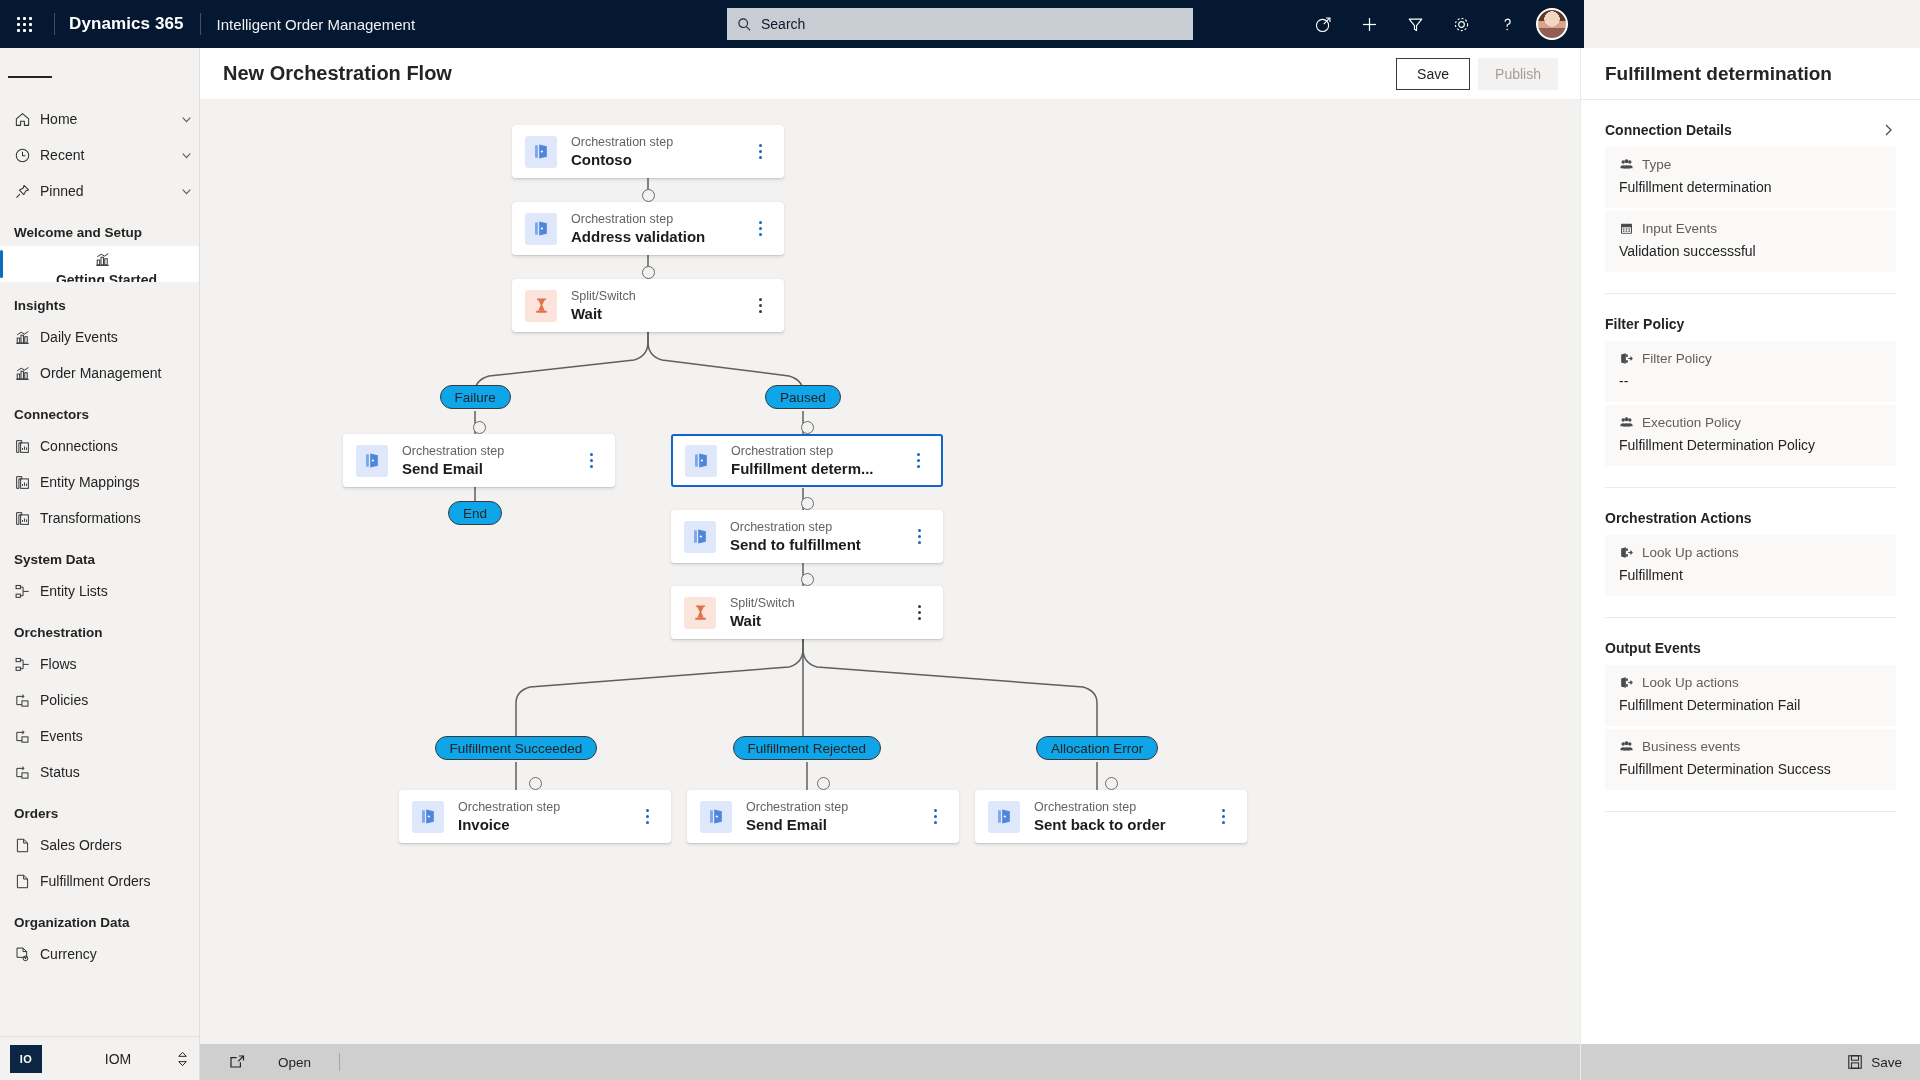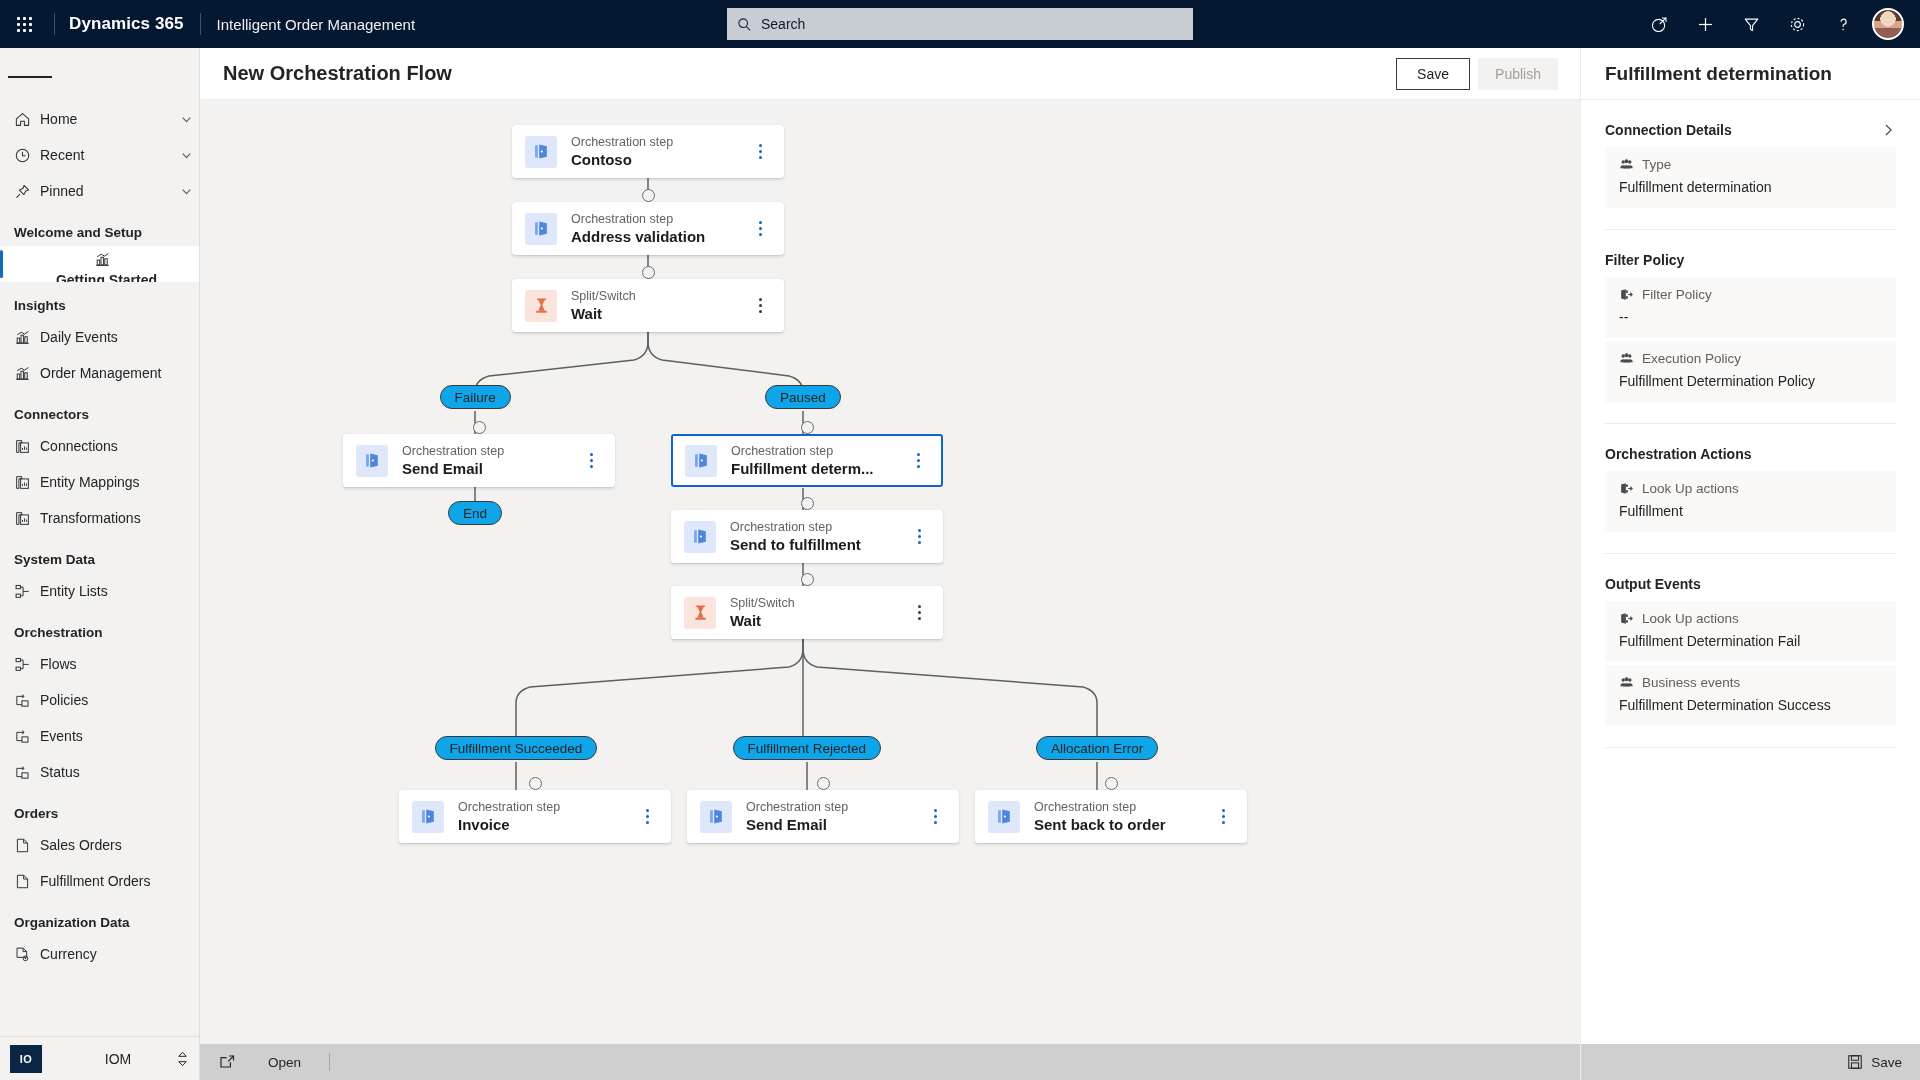--- a/index.html
+++ b/index.html
@@ -7,21 +7,21 @@
     width: 1920px; height: 1080px;
     overflow: hidden;
     font-family: "Liberation Sans", sans-serif;
     background: #f3f2f1;
     color: #201f1e;
   }
 
   
   #topbar {
     position: absolute; top: 0; left: 0;
-    width: 1920px; height: 48px;
+    width: 1584px; height: 48px;
     background: #041832;
     display: flex; align-items: center;
     color: #ffffff;
     z-index: 50;
   }
   .waffle {
     width: 48px; height: 48px;
     display: flex; align-items: center; justify-content: center;
     cursor: pointer;
   }
@@ -221,21 +221,21 @@
     padding-right: 18px; gap: 8px; cursor: pointer;
   }
   #rp-footer .sv { font-size: 13.5px; color: #242424; }
 
   
   #bottombar {
     position: absolute; left: 200px; bottom: 0;
     width: 1380px; height: 36px;
     background: #cfcfcf;
     display: flex; align-items: center;
-    padding-left: 18px; gap: 6px;
+    padding-left: 28px; gap: 6px;
   }
   #bottombar .bicon { display: flex; align-items: center; cursor: pointer; }
   #bottombar .blabel { font-size: 13.5px; color: #242424; margin-left: 26px; cursor: pointer; }
   #bottombar .bsep { width: 1px; height: 18px; background: #a6a6a6; margin-left: 22px; }
 </style>
 </head>
 <body>
 
 <div id="topbar">
   <div class="waffle">
@@ -782,20 +782,38 @@
             <circle cx="13.0" cy="6.0" r="2.0" fill="#4b4b4b"></circle>
             <circle cx="9.0" cy="5.2" r="2.4" fill="#4b4b4b"></circle>
             <path d="M1.6 13.4 a3.4 3.4 0 0 1 6.8 0 Z" fill="#4b4b4b"></path>
             <path d="M9.6 13.4 a3.4 3.4 0 0 1 6.8 0 Z" fill="#4b4b4b"></path>
             <path d="M5.0 13.9 a4.0 4.0 0 0 1 8.0 0 Z" fill="#4b4b4b"></path>
           </svg>
           <span>Type</span>
         </div>
         <div class="fvalue">Fulfillment determination</div>
       </div>
+      <div class="field">
+        <div class="flabel">
+          <svg width="15" height="15" viewBox="0 0 18 18">
+            <rect x="2.4" y="3.4" width="13.2" height="12.0" rx="1" fill="#4b4b4b"></rect>
+            <rect x="3.6" y="7.6" width="10.8" height="6.6" fill="#ffffff"></rect>
+            <g fill="#4b4b4b">
+              <rect x="4.6" y="8.8" width="2.0" height="1.6"></rect>
+              <rect x="8.0" y="8.8" width="2.0" height="1.6"></rect>
+              <rect x="11.4" y="8.8" width="2.0" height="1.6"></rect>
+              <rect x="4.6" y="11.4" width="2.0" height="1.6"></rect>
+              <rect x="8.0" y="11.4" width="2.0" height="1.6"></rect>
+              <rect x="11.4" y="11.4" width="2.0" height="1.6"></rect>
+            </g>
+          </svg>
+          <span>Input Events</span>
+        </div>
+        <div class="fvalue">Validation successsful</div>
+      </div>
       <div class="rp-divider"></div>
       <div class="rp-secthead">
         <span>Filter Policy</span>
       </div>
       <div class="field">
         <div class="flabel">
           <svg width="15" height="15" viewBox="0 0 18 18">
             <path d="M2.6 4.1 L8.2 2.6 V15.4 L2.6 13.9 Z" fill="#4b4b4b"></path>
             <rect x="8.2" y="4.1" width="2.4" height="3.0" fill="#4b4b4b"></rect>
             <rect x="8.2" y="11.0" width="2.4" height="3.0" fill="#4b4b4b"></rect>

